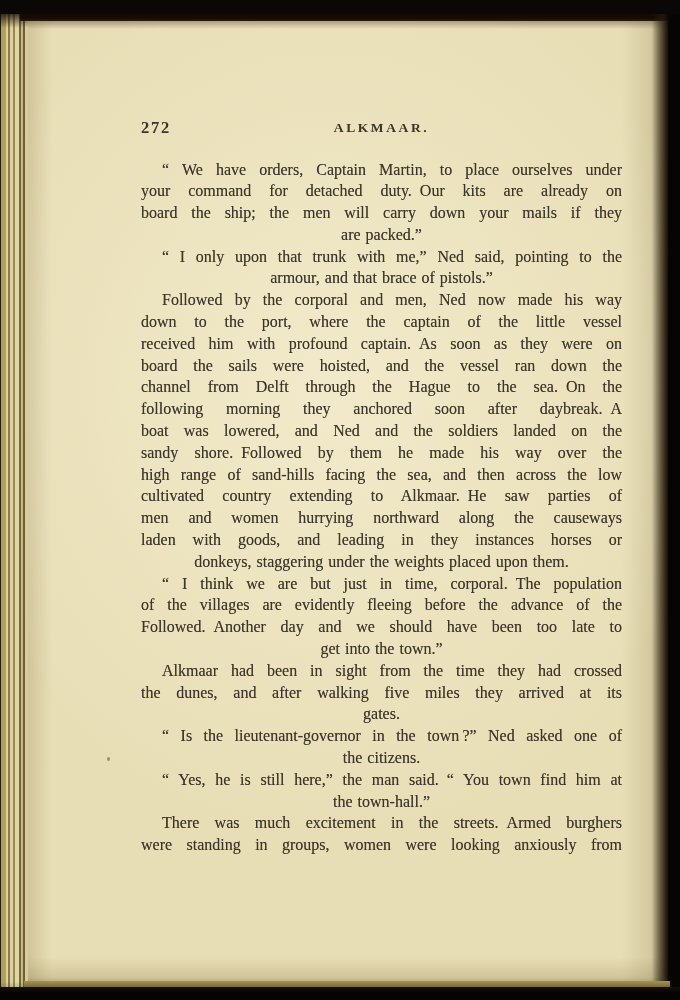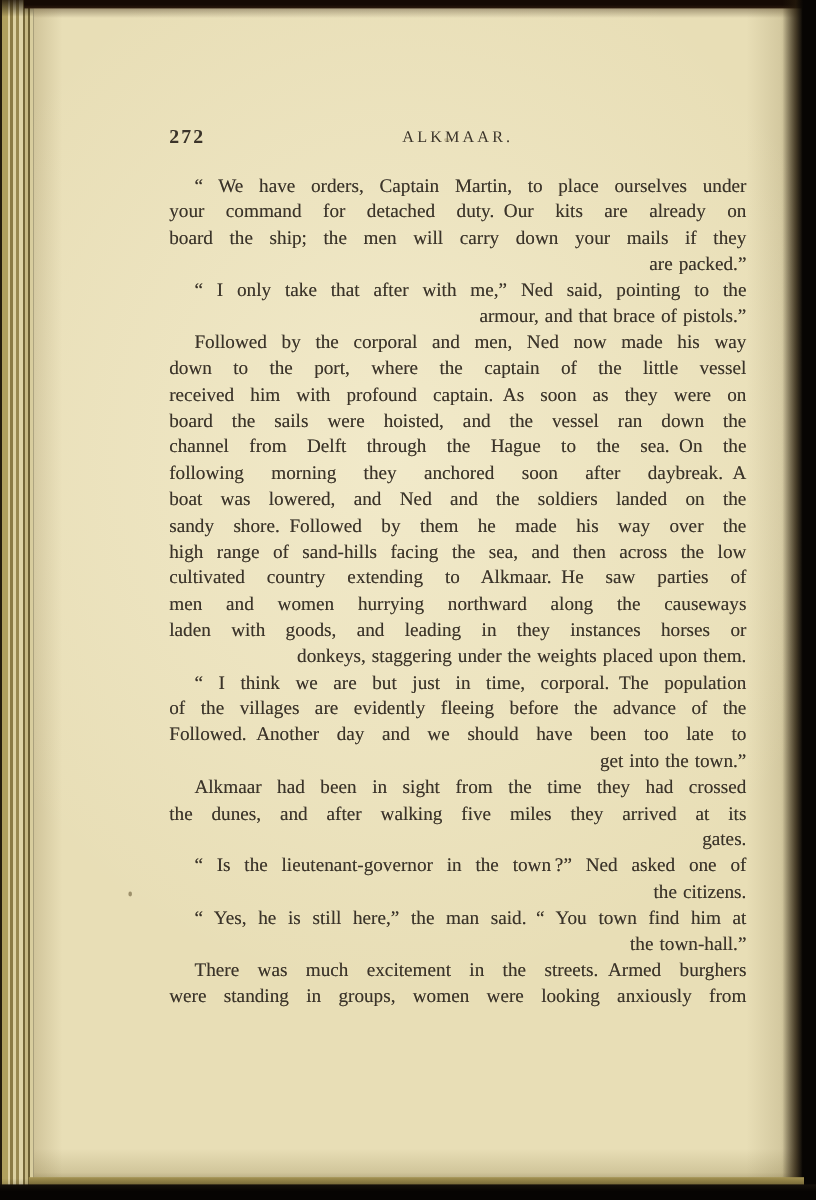--- a/index.html
+++ b/index.html
@@ -1,21 +1,21 @@
 <!DOCTYPE html>
 <html><head>
 <meta charset="utf-8">
 <style>
   html,body{margin:0;padding:0;}
   body{
     width:680px;height:1000px;position:relative;overflow:hidden;
     background:#0a0806;
     font-family:"Liberation Serif","DejaVu Serif",serif;
   }
-  .stage{position:absolute;inset:0;}
+  .stage{position:absolute;inset:0;margin-top:14px;}
 
   
   .binding{
     position:absolute;left:0;top:0;bottom:0;width:28px;
     background:linear-gradient(90deg,
       #241c0c 0 1.5px,
       #b0a05e 1.5px 6.5px,
       #ded2a2 6.5px 8.5px,
       #8b7b44 8.5px 10.5px,
       #dcd1a1 10.5px 13.5px,
@@ -66,30 +66,30 @@
   .header-row{
     position:absolute;left:113px;top:98px;width:481px;height:19px;
     color:#3b342a;
   }
   .pagenum{
     position:absolute;left:0;top:0;
     font-size:16.5px;letter-spacing:1.8px;font-weight:bold;
   }
   .running-title{
     position:absolute;left:0;right:0;top:2px;text-align:center;
-    font-size:13.5px;letter-spacing:2.6px;font-weight:normal;
+    font-size:13.5px;letter-spacing:2.6px;font-weight:bold;
   }
   .page-body{
     position:absolute;left:113px;top:138.5px;width:481px;
     font-size:16px;line-height:21.8px;color:#3b342a;
     text-shadow:0 0 .5px rgba(62,55,42,.55);
   }
   .line{height:21.8px;}
   .line.j{text-align:justify;text-align-last:justify;}
-  .line.l{text-align:right;word-spacing:1px;}
+  .line.l{text-align:center;word-spacing:1px;}
   .line.ind{text-indent:21px;}
 
   .speck{position:absolute;border-radius:50%;background:rgba(95,80,45,.55);}
   .s1{left:79px;top:737px;width:3px;height:4px;}
   .s2{left:342px;top:109px;width:5px;height:3px;background:rgba(120,105,65,.30);}
 </style>
 </head>
 <body>
 
 <div class="stage">
@@ -98,21 +98,21 @@
   <div class="page">
     <div class="header-row">
       <span class="pagenum">272</span>
       <span class="running-title">ALKMAAR.</span>
     </div>
     <div class="page-body" id="page-body">
         <div class="line j ind">“ We have orders, Captain Martin, to place ourselves under</div>
         <div class="line j">your command for detached duty. Our kits are already on</div>
         <div class="line j">board the ship; the men will carry down your mails if they</div>
         <div class="line l">are packed.”</div>
-        <div class="line j ind">“ I only take that after with me,” Ned said, pointing to the</div>
+        <div class="line j ind">“ I only upon that trunk with me,” Ned said, pointing to the</div>
         <div class="line l">armour, and that brace of pistols.”</div>
         <div class="line j ind">Followed by the corporal and men, Ned now made his way</div>
         <div class="line j">down to the port, where the captain of the little vessel</div>
         <div class="line j">received him with profound captain. As soon as they were on</div>
         <div class="line j">board the sails were hoisted, and the vessel ran down the</div>
         <div class="line j">channel from Delft through the Hague to the sea. On the</div>
         <div class="line j">following morning they anchored soon after daybreak. A</div>
         <div class="line j">boat was lowered, and Ned and the soldiers landed on the</div>
         <div class="line j">sandy shore. Followed by them he made his way over the</div>
         <div class="line j">high range of sand-hills facing the sea, and then across the low</div>

